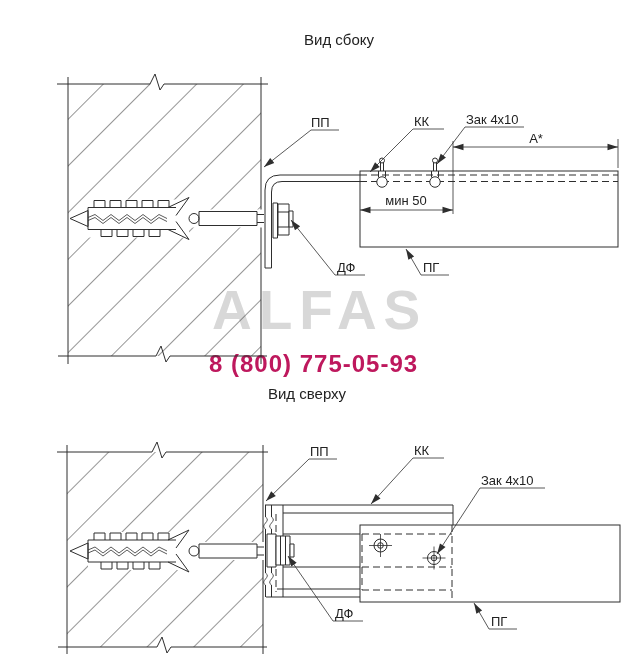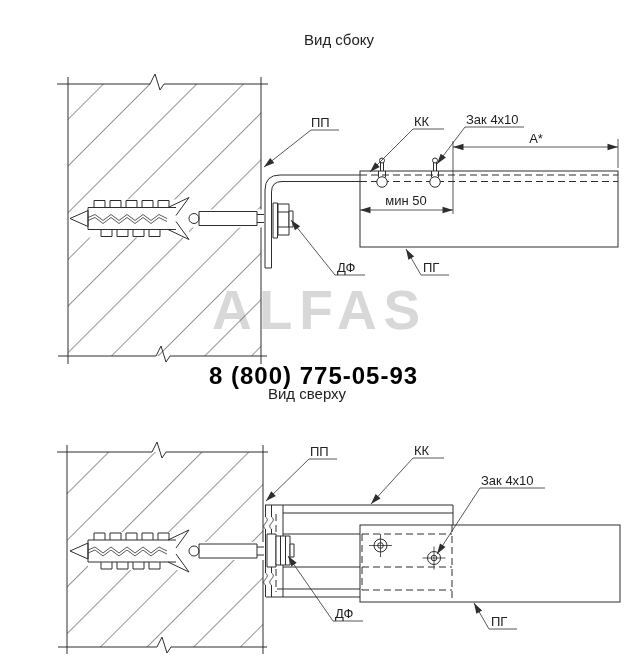--- a/index.html
+++ b/index.html
@@ -1,20 +1,20 @@
 <!DOCTYPE html>
 <html><head>
 <meta charset="utf-8">
 <style>
   html,body{margin:0;padding:0;background:#ffffff;}
   #stage{position:relative;width:639px;height:659px;background:#ffffff;overflow:hidden;
          font-family:"Liberation Sans",sans-serif;}
   .wm{position:absolute;font-weight:bold;white-space:nowrap;user-select:none;}
   #wm-brand{left:212px;top:278px;font-size:55px;letter-spacing:7px;color:#d8d8d8;}
-  #wm-phone{left:209px;top:362px;font-size:24px;letter-spacing:1px;color:#000000;}
+  #wm-phone{left:209px;top:350px;font-size:24px;letter-spacing:1px;color:#be185d;}
   svg{position:absolute;left:0;top:0;}
   text{font-family:"Liberation Sans",sans-serif;fill:#222222;}
   .lbl{font-size:13px;}
   .ttl{font-size:15px;}
   .ln{stroke:#2e2e2e;stroke-width:1;fill:none;}
   .lnw{stroke:#2e2e2e;stroke-width:1;fill:#ffffff;}
   .dash{stroke:#2e2e2e;stroke-width:1;fill:none;stroke-dasharray:7 4;}
   .thin{stroke:#2e2e2e;stroke-width:0.8;fill:none;}
 </style>
 </head>

